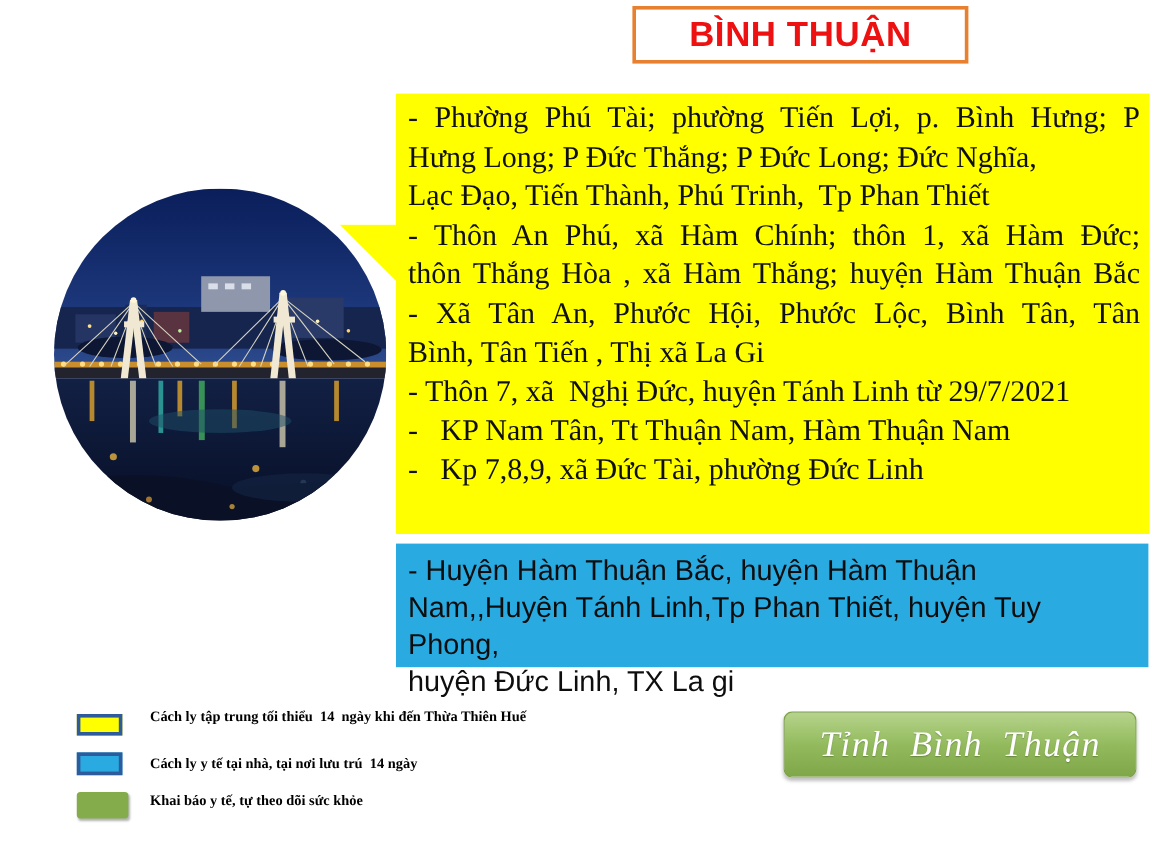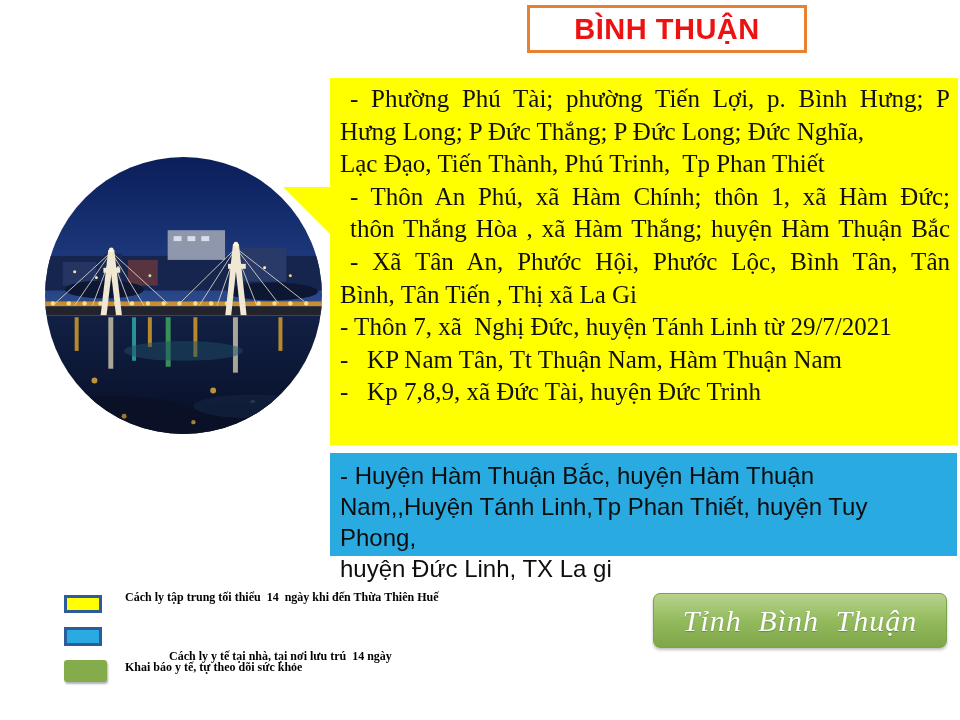--- a/index.html
+++ b/index.html
@@ -21,21 +21,21 @@
 
   
   .yellow-box {
     position:absolute; left:330px; top:78px; width:628px; height:367px;
     background:#FFFF00; box-sizing:border-box; padding:5px 8px 0 10px;
   }
   .ln {
     font-family:"Liberation Serif", serif; font-size:25px; line-height:32.6px;
     color:#101010; white-space:pre-wrap;
   }
-  .ln.just { white-space:normal; text-align:justify; text-align-last:justify;margin-left:10px; }
+  .ln.just { white-space:normal; text-align:justify; text-align-last:justify; }
 
   
   .callout {
     position:absolute; left:283px; top:187px; width:48px; height:48px;
     background:#FFFF00; clip-path:polygon(0 0, 100% 0, 100% 100%);
   }
 
   
   .blue-box {
     position:absolute; left:330px; top:453px; width:627px; height:103px;
@@ -56,21 +56,21 @@
   
   .sw { position:absolute; box-sizing:border-box; }
   .sw1 { left:64px; top:595px; width:38px; height:18px; background:#FFFF00; border:3px solid #2E5B9B; }
   .sw2 { left:64px; top:627px; width:38px; height:19px; background:#29ABE2; border:3px solid #2E5B9B; }
   .sw3 { left:64px; top:660px; width:43px; height:22px; background:#85AC4B; border-radius:3px;
          box-shadow:1px 2px 2px rgba(0,0,0,0.3); }
   .lg {
     position:absolute; left:125px; font-family:"Liberation Serif", serif;
     font-weight:bold; font-size:12px; color:#000; white-space:pre;
   }
-  .lg1 { top:590px; } .lg2 { top:649px;margin-left:44px; } .lg3 { top:660px; }
+  .lg1 { top:590px; } .lg2 { top:629px; } .lg3 { top:660px; }
 
   
   .province-button {
     position:absolute; left:653px; top:593px; width:292px; height:53px;
     border-radius:7px; border:1px solid #7DA24A;
     background:linear-gradient(to bottom, #B6D38C 0%, #93BB5D 50%, #7FA648 100%);
     box-shadow:0 2px 3px rgba(0,0,0,0.25);
     display:flex; align-items:center; justify-content:center; cursor:pointer;font-style:italic;
   }
   .province-button span {
@@ -198,21 +198,21 @@
   <div class="yellow-box">
     <div class="ln just">- Phường  Phú Tài; phường Tiến Lợi, p. Bình Hưng; P</div>
     <div class="ln">Hưng Long; P Đức Thắng; P Đức Long; Đức Nghĩa,</div>
     <div class="ln">Lạc Đạo, Tiến Thành, Phú Trinh,  Tp Phan Thiết</div>
     <div class="ln just">- Thôn An Phú, xã Hàm Chính; thôn 1, xã Hàm Đức;</div>
     <div class="ln just">thôn Thắng Hòa , xã Hàm Thắng; huyện Hàm Thuận Bắc</div>
     <div class="ln just">- Xã Tân An, Phước Hội, Phước Lộc, Bình Tân, Tân</div>
     <div class="ln">Bình, Tân Tiến , Thị xã La Gi</div>
     <div class="ln">- Thôn 7, xã  Nghị Đức, huyện Tánh Linh từ 29/7/2021</div>
     <div class="ln">-   KP Nam Tân, Tt Thuận Nam, Hàm Thuận Nam</div>
-    <div class="ln">-   Kp 7,8,9, xã Đức Tài, huyện Đức Trinh</div>
+    <div class="ln">-   Kp 7,8,9, xã Đức Tài, phường Đức Linh</div>
   </div>
 
   <div class="blue-box">
     <div class="bln">- Huyện Hàm Thuận Bắc, huyện Hàm Thuận</div>
     <div class="bln">Nam,,Huyện Tánh Linh,Tp Phan Thiết, huyện Tuy Phong,</div>
     <div class="bln">huyện Đức Linh, TX La gi</div>
   </div>
 
   <div class="sw sw1"></div>
   <div class="lg lg1">Cách ly tập trung tối thiểu  14  ngày khi đến Thừa Thiên Huế</div>

